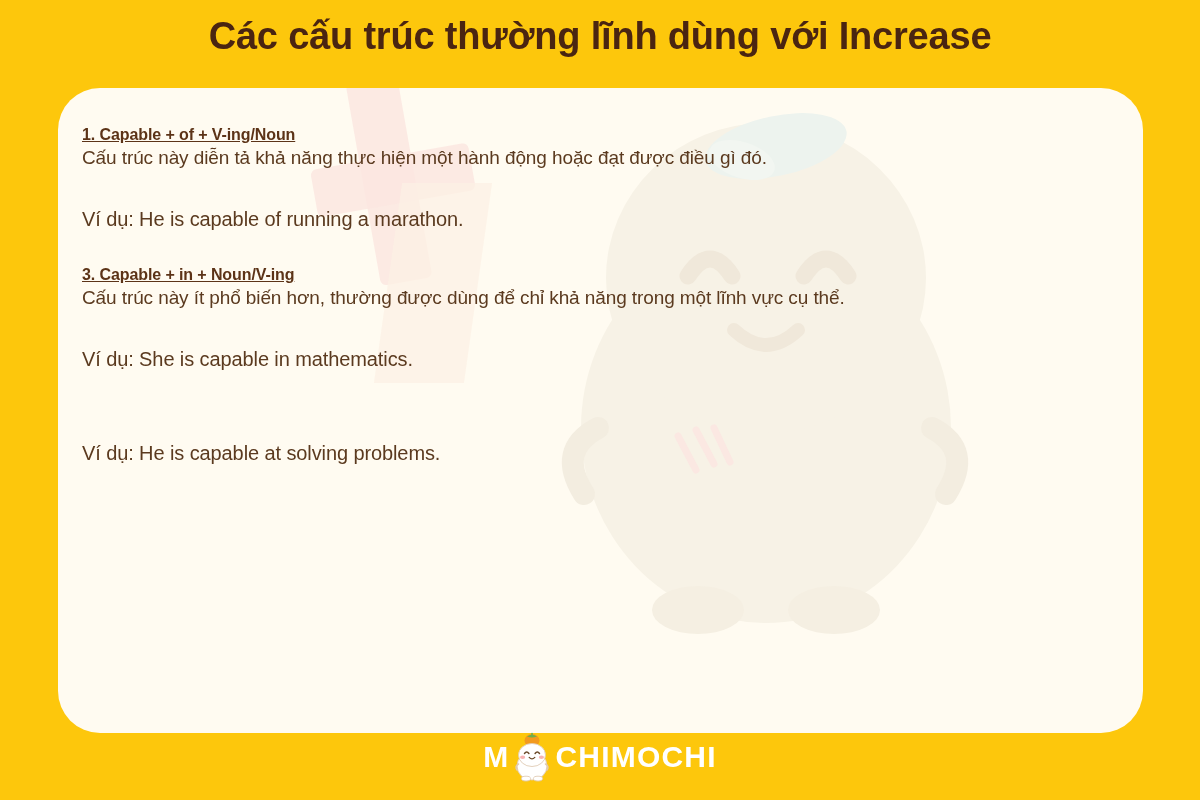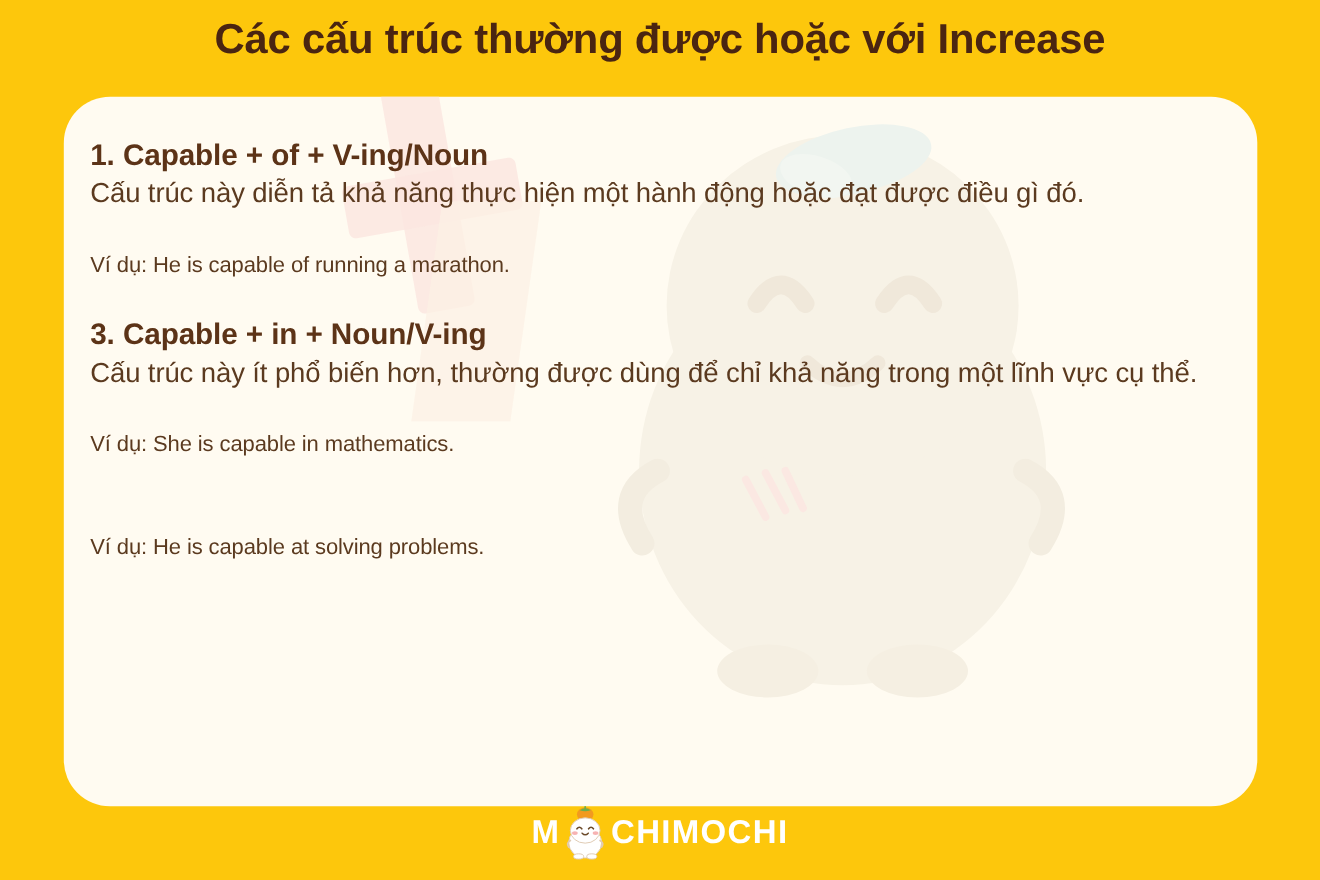--- a/index.html
+++ b/index.html
@@ -99,29 +99,30 @@
   .content {
     position: absolute;
     left: 24px;
     top: 36px;
     right: 24px;
   }
 
   .block { margin-bottom: 0; }
 
   .heading {
-    font-size: 27px;
+    font-size: 16px;
     font-weight: 700;
     color: #5C3317;
     line-height: 1.32;
     letter-spacing: -0.1px;
     margin: 0;
+    text-decoration: underline;
   }
   .desc {
-    font-size: 25px;
+    font-size: 19px;
     font-weight: 400;
     color: #5B3A1F;
     line-height: 1.34;
     letter-spacing: -0.1px;
     margin: 0;
     max-width: 1045px;
   }
   .example {
     font-size: 20px;
     font-weight: 400;
@@ -158,21 +159,21 @@
     margin: 0 1px;
     flex: 0 0 auto;
   }
   .brand-mascot svg { display:block; width:100%; height:100%; }
 </style>
 </head>
 <body>
 
 <div class="poster">
 
-  <div class="poster-title">Các cấu trúc thường được hoặc với Increase</div>
+  <div class="poster-title">Các cấu trúc thường lĩnh dùng với Increase</div>
 
   <div class="card">
 
     <div class="wm wm-cross-v"></div>
     <div class="wm wm-cross-h"></div>
     <div class="wm wm-band"></div>
 
     <div class="wm wm-mascot">
       <svg viewBox="0 0 470 560" xmlns="http://www.w3.org/2000/svg">
 

